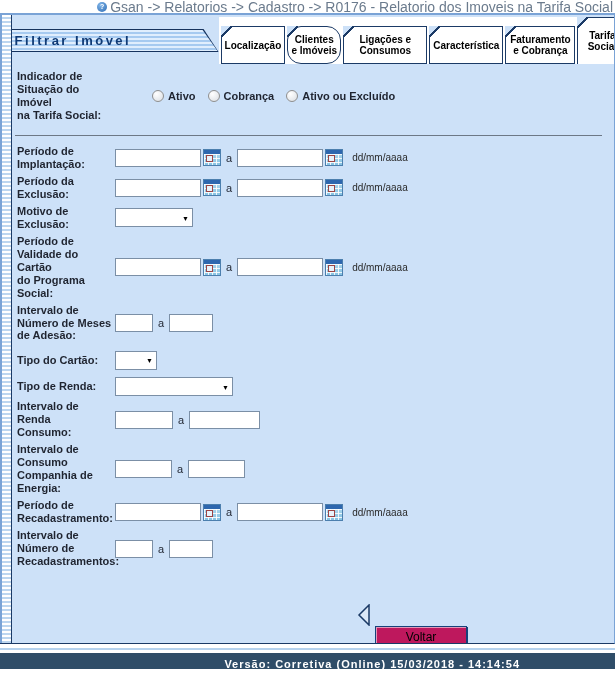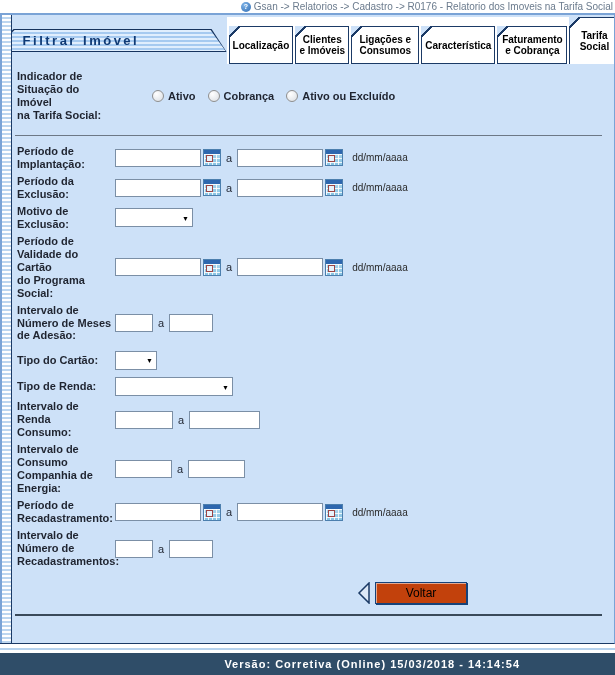--- a/index.html
+++ b/index.html
@@ -5,21 +5,21 @@
   * { margin:0; padding:0; box-sizing:border-box; }
   html,body { width:615px; height:675px; background:#fff; overflow:hidden;
     font-family:"Liberation Sans", sans-serif; }
 
   
   .topbar { height:13px; display:flex; align-items:center; justify-content:flex-end;
     padding-right:2px; background:#fff; }
   .help-ico { width:10px; height:10px; border-radius:50%; margin-right:3px;
     background:radial-gradient(circle at 35% 30%, #7fb4e8, #2f6cb3);
     color:#fff; font-size:7px; font-weight:bold; line-height:10px; text-align:center; }
-  .crumb { font-size:10px; color:#6b7b8d; white-space:nowrap; }
+  .crumb { font-size:14px; color:#6b7b8d; white-space:nowrap; }
 
   
   .frame { display:flex; height:631px; border-top:2px solid #7aa3d6; border-bottom:1px solid #1b3a66; border-right:1px solid #7aa3d6; }
   .stripe { width:12px; border-left:2px solid #7aa3d6; border-right:1px solid #1b3a66;
     background:repeating-linear-gradient(to bottom, #ffffff 0 2px, #bcd6f0 2px 4px); }
   .content { flex:1; background:#cde1f8; padding:0 12px 0 3px; overflow:hidden; position:relative; }
 
   
   .header { display:flex; justify-content:center; align-items:flex-end; height:49px; }
   .title-outer { margin:0 0 12px 7px; background:#16335e; padding:1px;
@@ -28,22 +28,22 @@
     clip-path:polygon(0 100%, 0 9px, 9px 0, calc(100% - 15px) 0, 100% 100%);
     background:repeating-linear-gradient(to bottom, #e0eefd 0 2px, #a6caf0 2px 4px);
     font-size:13px; font-weight:bold; letter-spacing:2.5px; color:#0f3a75; }
   .tabs { display:flex; align-items:flex-end; gap:2px; background:#fff; padding-left:2px; }
   .tab { position:relative; background:#fff; border:1px solid #1b3a66; height:38px;
     display:flex; align-items:center; justify-content:center; text-align:center;
     font-size:10px; font-weight:bold; color:#000; line-height:1.1; padding:2px 3px; cursor:pointer; }
   .tab::before { content:""; position:absolute; top:-1px; left:-1px; width:11px; height:11px;
     background:linear-gradient(135deg, #cde1f8 0 45%, #1b3a66 45% 58%, rgba(0,0,0,0) 58%); }
   .tabs .tab:nth-child(1){ white-space:nowrap; }
-  .tabs .tab:nth-child(2){ width:54px; }
-  .tabs .tab:nth-child(3){ width:68px; }
+  .tabs .tab:nth-child(2){ width:54px;border-radius:14px; }
+  .tabs .tab:nth-child(3){ width:84px; }
   .tabs .tab:nth-child(4){ white-space:nowrap; }
   .tabs .tab:nth-child(5){ width:70px; }
   .tabs .tab:nth-child(6){ width:50px; height:47px; border-bottom:none; }
 
   
   .row { display:flex; align-items:center; margin-top:4px; }
   .lbl { width:100px; padding-left:2px; font-size:11px; font-weight:bold; color:#1f2430;
     line-height:1.18; white-space:pre-line; flex-shrink:0; }
   .ctrls { display:flex; align-items:center; }
   .divider1 { border:none; border-top:1px solid #6d7886; margin:13px 0 9px 0; }
@@ -83,34 +83,34 @@
     background:#fff; font-size:11px; padding:0 14px 0 2px;
     font-family:"Liberation Sans",sans-serif; }
   .sel-motivo { width:78px; } .sel-cartao { width:42px; } .sel-renda { width:118px; }
   .sel-arrow { position:absolute; right:4px; top:50%; transform:translateY(-50%);
     font-size:7px; color:#000; pointer-events:none; }
 
   
   .voltar-row { display:flex; align-items:center; justify-content:flex-end;
     margin:14px 135px 0 0; }
   .arrow-left { margin-right:4px; display:block; }
-  .btn-voltar { width:92px; height:22px; background:#c2410c; border:1px solid #16427a;
+  .btn-voltar { width:92px; height:22px; background:#be185d; border:1px solid #16427a;
     box-shadow:inset 1px 1px 0 rgba(255,255,255,.55), 1px 1px 0 #16427a;
-    font-size:12px; color:#000; cursor:pointer; font-family:"Liberation Sans",sans-serif; }
+    font-size:12px; color:#000; cursor:pointer; font-family:"Liberation Sans",sans-serif;margin-top:44px; }
   .btnbar { display:flex; align-items:center; margin-top:7px; }
   .btn { height:22px; padding:0 12px; background:#8dc0ef; border:1px solid #1c4f85;
     box-shadow:inset 1px 1px 0 rgba(255,255,255,.7), 1px 1px 0 #1c4f85;
     font-size:12px; color:#000; cursor:pointer; font-family:"Liberation Sans",sans-serif; }
   .btn + .btn { margin-left:10px; }
   .btn-right { margin-left:auto; }
 
   
   .gap { height:9px; background:#fff; display:flex; align-items:center; }
   .gap-line { height:2px; width:100%; background:#b5d2ee; }
-  .footer { height:22px; background:#2f4d68; color:#fff; font-size:11px; font-weight:bold;
+  .footer { height:16px; background:#2f4d68; color:#fff; font-size:11px; font-weight:bold;
     letter-spacing:1px; line-height:22px; text-align:right; padding-right:95px; }
 </style>
 </head>
 <body>
 
 <div>
 
   <div class="topbar">
     <span class="help-ico">?</span>
     <span class="crumb">Gsan -&gt; Relatorios -&gt; Cadastro -&gt; R0176 - Relatorio dos Imoveis na Tarifa Social</span>

